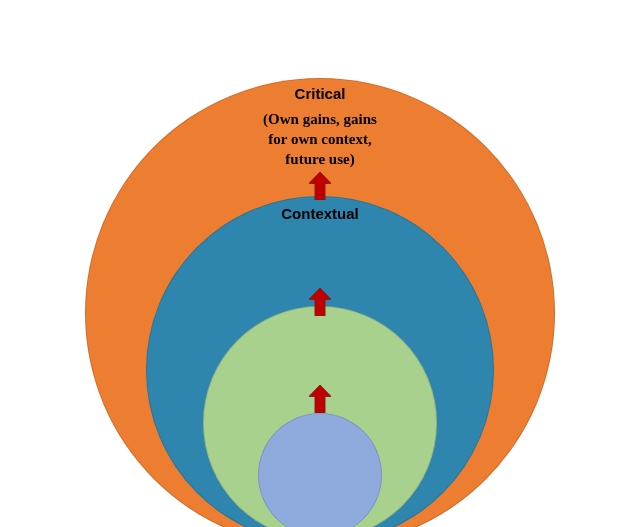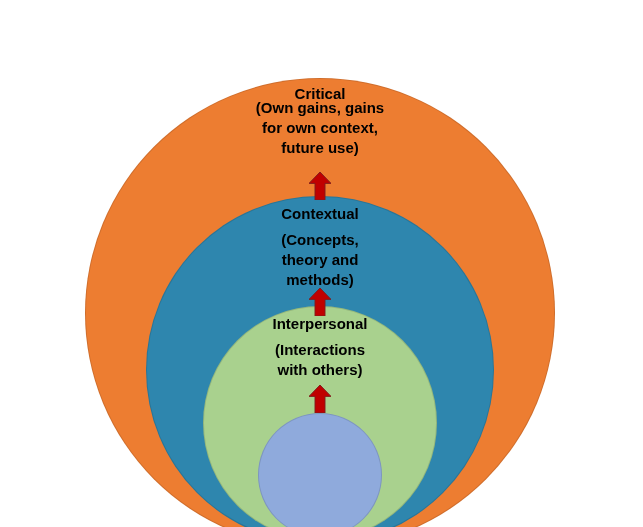--- a/index.html
+++ b/index.html
@@ -33,21 +33,21 @@
     width: 220px;
     text-align: center;
     color: #000000;
     font-weight: 700;
     font-size: 15px;
     line-height: 20px;
   }
   .layer-desc { white-space: pre-line; }
 
   .lbl-critical      { top: 36px;  }
-  .desc-critical     { top: 50px;  }
+  .desc-critical     { top: 61px; font-family: Liberation Serif, serif;  }
   .lbl-contextual    { top: 156px; }
   .desc-contextual   { top: 182px; }
   .lbl-interpersonal { top: 266px; }
   .desc-interpersonal{ top: 292px; }
   .lbl-personal      { top: 394px; }
   .desc-personal     { top: 420px; }
 
   .arrow {
     position: absolute;
     left: 309px;
@@ -72,27 +72,21 @@
   <div class="circle circle-interpersonal" style="background-color: rgb(169, 209, 142);"></div>
 
   <div class="circle circle-personal" style="background-color: rgb(143, 170, 220);"></div>
 
   <div class="layer-label lbl-critical">Critical</div>
   <div class="layer-desc desc-critical">(Own gains, gains
 for own context,
 future use)</div>
 
   <div class="layer-label lbl-contextual">Contextual</div>
-  <div class="layer-desc desc-contextual">(Concepts,
-theory and
-methods)</div>
 
-  <div class="layer-label lbl-interpersonal">Interpersonal</div>
-  <div class="layer-desc desc-interpersonal">(Interactions
-with others)</div>
 
 
   <div class="arrow arrow-3">
     <svg viewBox="0 0 22 32" preserveAspectRatio="none">
       <polygon points="11,0 22,13 16,13 16,32 6,32 6,13 0,13" fill="#C00000"></polygon>
     </svg>
   </div>
 
   <div class="arrow arrow-2">
     <svg viewBox="0 0 22 32" preserveAspectRatio="none">

